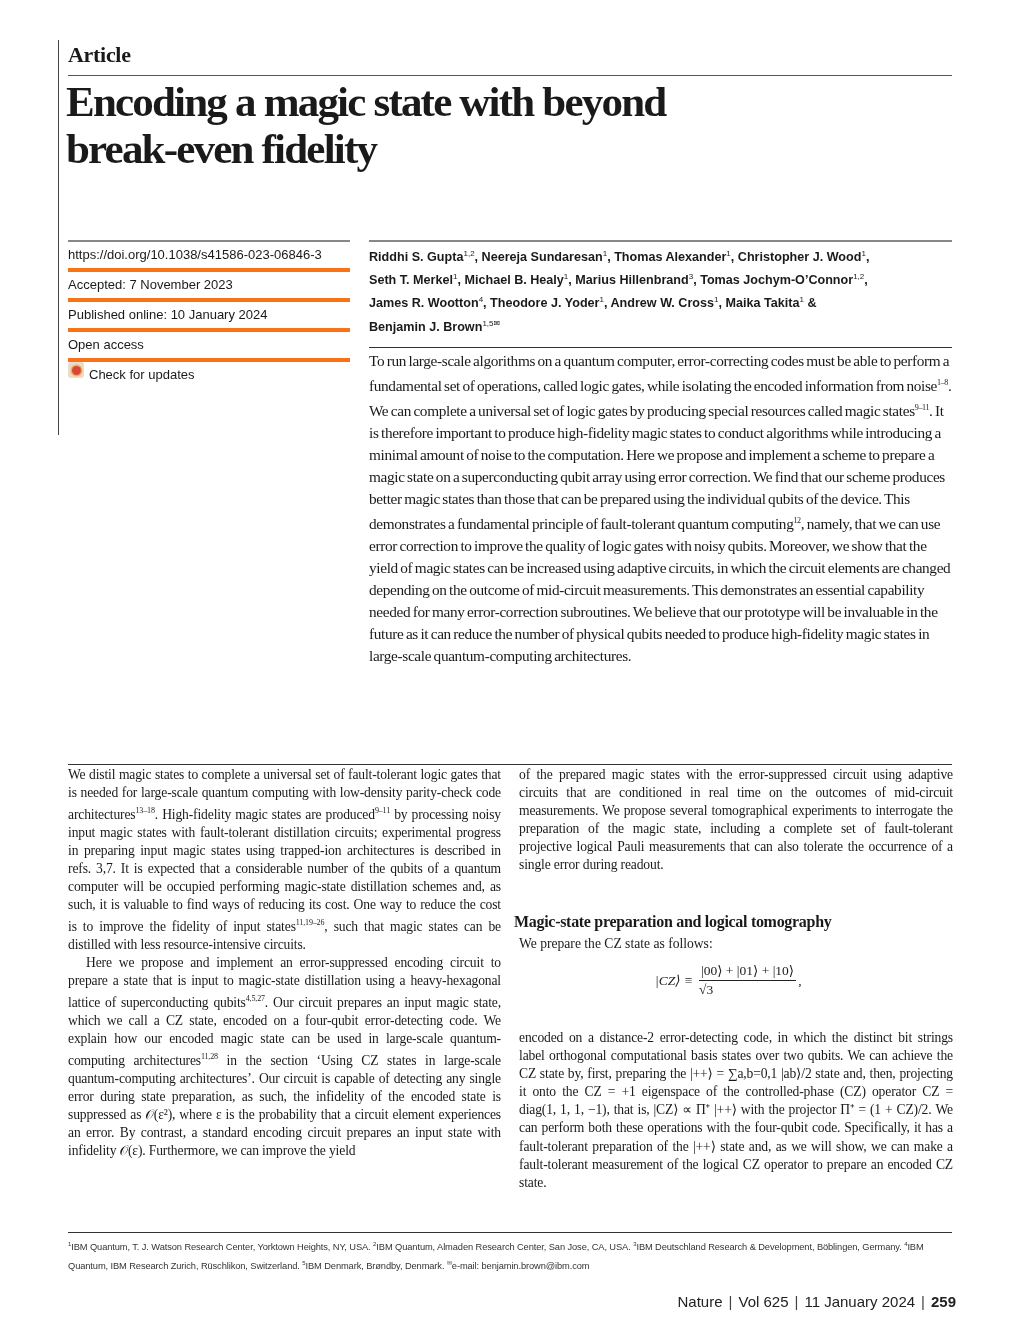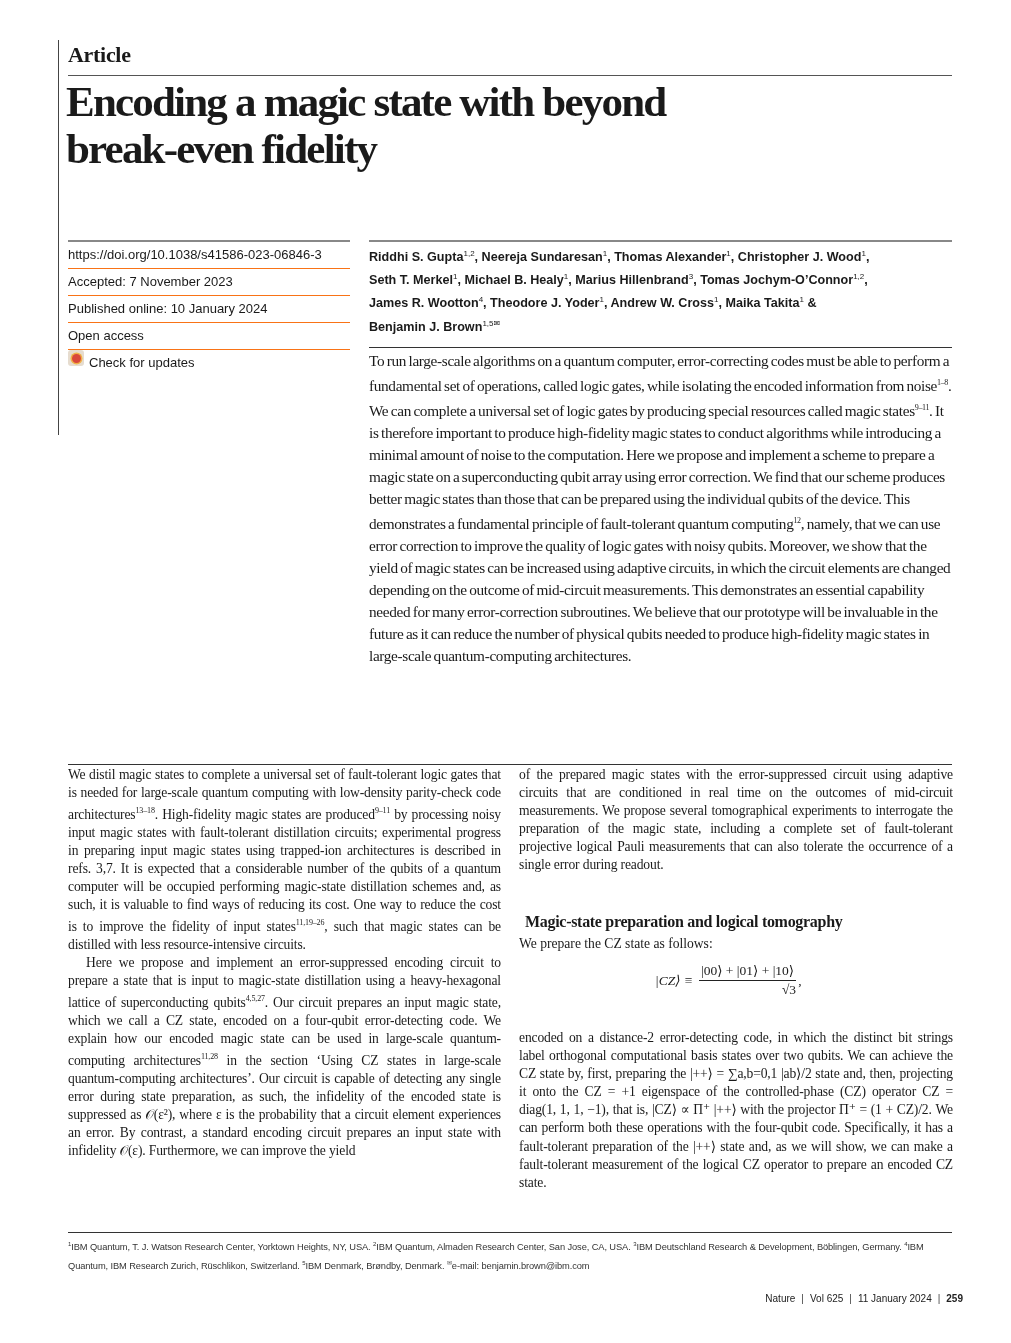--- a/index.html
+++ b/index.html
@@ -9,55 +9,55 @@
   .serif { font-family: "Liberation Serif", "DejaVu Serif", serif; }
 
   .left-rule { left: 58px; top: 40px; width: 1px; height: 395px; background: #444; }
 
   .article-label { left: 68px; top: 42px; font-size: 22px; font-weight: bold; letter-spacing: -0.3px; text-align: right; }
   .top-rule { left: 68px; top: 75px; width: 884px; height: 1px; background: #555; }
   .title { left: 66px; top: 78px; font-size: 43px; line-height: 47px; font-weight: bold; letter-spacing: -1.8px; width: 860px; }
 
   .meta { left: 68px; top: 240px; width: 282px; }
   .meta-rule-top { height: 2px; background: #888; }
-  .meta-row { font-size: 13px; line-height: 26px; height: 26px; border-bottom: 1px solid #f97316; padding-left: 0; white-space: nowrap; }
+  .meta-row { font-size: 13px; line-height: 26px; height: 26px; border-bottom: 4px solid #f97316; padding-left: 0; white-space: nowrap; }
   .meta-row.last { border-bottom: none; display: flex; align-items: flex-start; }
   .update-icon { width: 16px; height: 16px; border-radius: 3px; background: #e6dccf; display: inline-flex; align-items: center; justify-content: center; margin-right: 5px; }
   .update-icon span { width: 9px; height: 9px; border-radius: 50%; background: #d9473b; display: block; box-shadow: 0 0 0 1.5px #f0b24a; }
 
   .authors-rule { left: 369px; top: 240px; width: 583px; height: 2px; background: #888; }
   .authors { left: 369px; top: 244px; width: 580px; font-size: 12.6px; line-height: 20px; font-weight: bold; }
   .authors sup { font-size: 8px; font-weight: normal; }
   .mail-glyph { font-size: 9px; font-weight: normal; }
 
   .abstract-rule { left: 369px; top: 347px; width: 583px; height: 1px; background: #333; }
   .abstract { left: 369px; top: 350px; width: 585px; font-size: 15.3px; line-height: 22px; letter-spacing: -0.35px; word-spacing: -1px; }
   .abstract sup, .body-text sup { font-size: 8px; }
 
   .body-rule { left: 68px; top: 764px; width: 884px; height: 1px; background: #333; }
   .col { font-size: 13.6px; line-height: 18.1px; letter-spacing: -0.15px; text-align: justify; }
   .col1 { left: 68px; top: 766px; width: 433px; }
   .col2 { left: 519px; top: 766px; width: 434px; }
-  .col p { margin: 0; }
+  .col p { margin: 0; font-family: Liberation Serif, serif; }
   .col p.indent { text-indent: 18px; }
-  .section-head { left: 525px; top: 913px; font-size: 16px; font-weight: bold; letter-spacing: -0.3px; }
+  .section-head { left: 514px; top: 913px; font-size: 16px; font-weight: bold; letter-spacing: -0.3px; }
   .section-lead { left: 519px; top: 935px; font-size: 13.6px; line-height: 18px; }
 
   .equation { left: 655px; top: 962px; font-size: 13.5px; display: flex; align-items: center; }
   .eq-lhs { font-style: italic; margin-right: 4px; }
-  .frac { display: inline-flex; flex-direction: column; align-items: flex-end; margin: 0 2px; }
+  .frac { display: inline-flex; flex-direction: column; align-items: flex-start; margin: 0 2px; }
   .frac .num { padding: 0 2px; border-bottom: 1px solid #222; line-height: 18px; }
   .frac .den { line-height: 18px; }
   .col2b { left: 519px; top: 1029px; width: 434px; }
 
   .foot-rule { left: 68px; top: 1232px; width: 884px; height: 1px; background: #333; }
   .footnotes { left: 68px; top: 1236px; width: 890px; font-size: 9.3px; line-height: 16px; color: #333; letter-spacing: -0.1px; }
   .footnotes sup { font-size: 6px; }
 
-  .folio { right: 48px; top: 1293px; font-size: 10px; color: #222; padding-left: 29px; }
+  .folio { right: 55px; top: 1293px; font-size: 15px; color: #222; padding-left: 29px; }
   .folio .sep { margin: 0 6px; color: #444; }
   .folio .page { font-weight: bold; }
 </style>
 </head>
 <body>
 
 <div class="abs left-rule"></div>
 
 <div class="abs article-label serif">Article</div>
 <div class="abs top-rule"></div>

